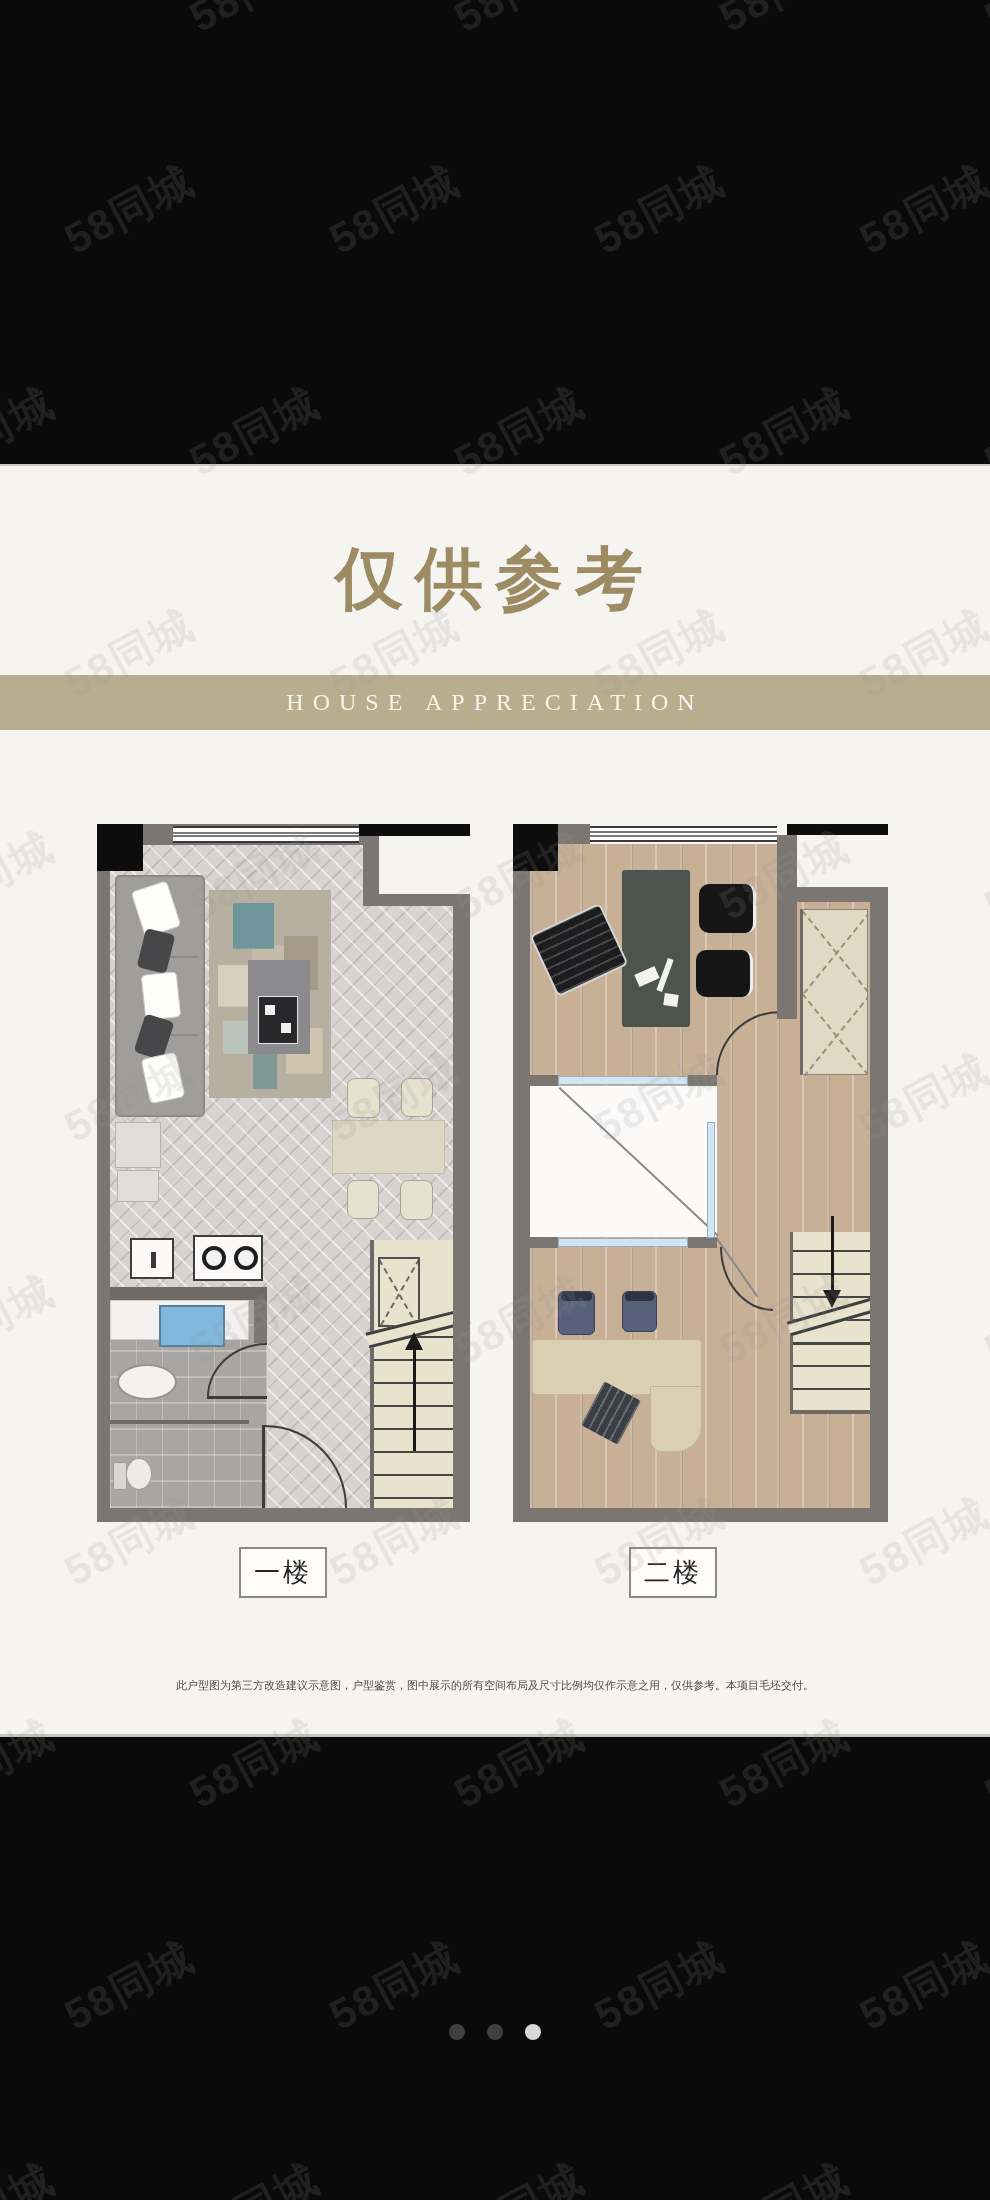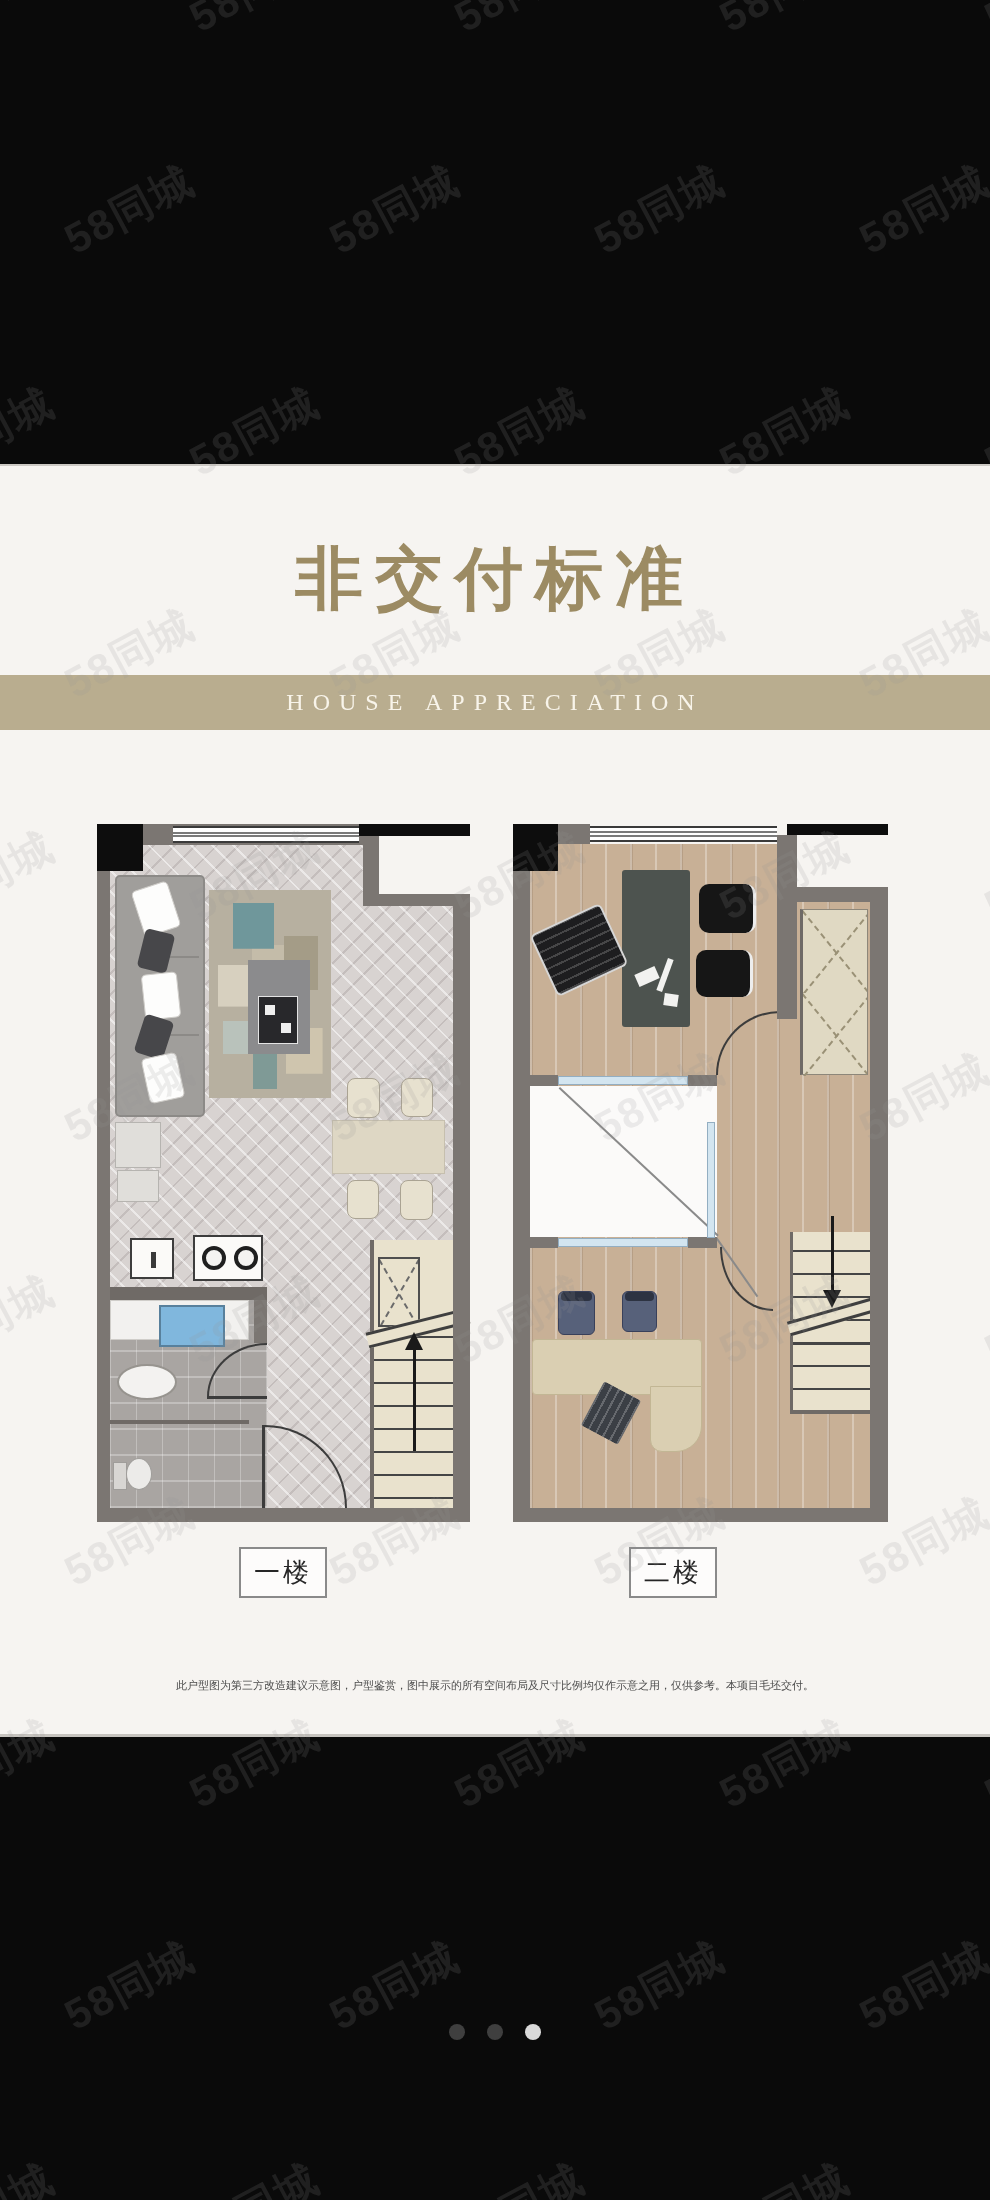--- a/index.html
+++ b/index.html
@@ -154,21 +154,21 @@
       <span class="wm" style="left: 855px; top: 1958px;">58同城</span>
       <span class="wm" style="left: -80px; top: 2180px;">58同城</span>
       <span class="wm" style="left: 185px; top: 2180px;">58同城</span>
       <span class="wm" style="left: 450px; top: 2180px;">58同城</span>
       <span class="wm" style="left: 715px; top: 2180px;">58同城</span>
       <span class="wm" style="left: 980px; top: 2180px;">58同城</span>
     </div>
 
   <section class="panel">
 
-    <h1 class="title">非交付标准</h1>
+    <h1 class="title">仅供参考</h1>
 
     <div class="band">
       <span>HOUSE APPRECIATION</span>
     </div>
 
     <div class="plan" style="left:97px;top:358px;width:373px;height:698px;">
 
       <div class="abs floor-h" style="left:13px;top:21px;width:343px;height:663px;"></div>
       <div class="abs floor-t" style="left:13px;top:476px;width:157px;height:208px;"></div>
 

